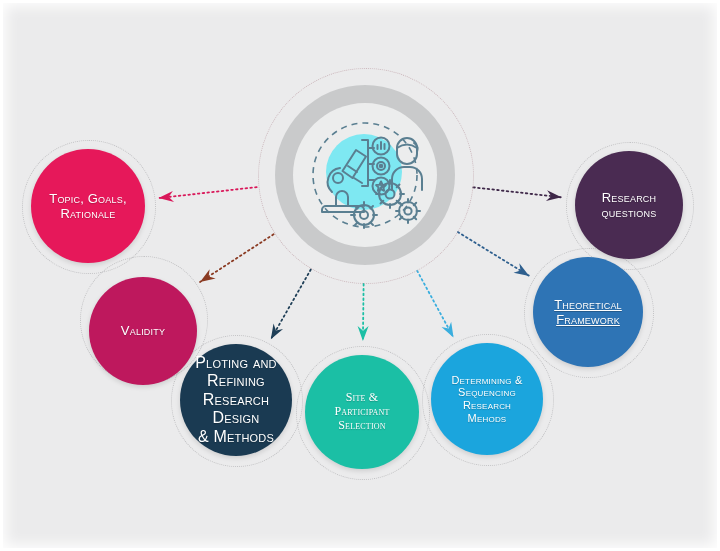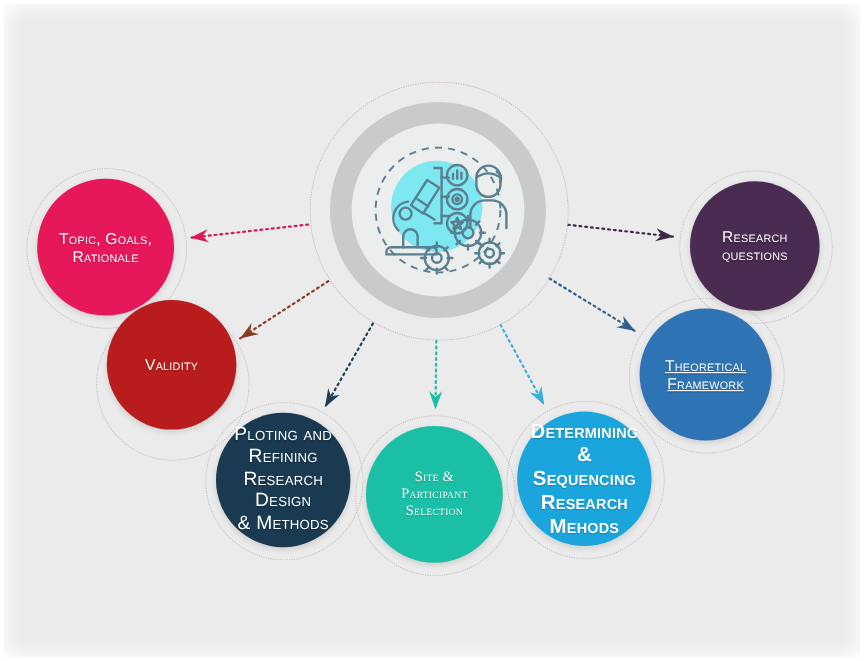--- a/index.html
+++ b/index.html
@@ -169,31 +169,31 @@
           </g>
         </g>
       </svg>
     </div>
   </div>
 
   <div id="nodes">
       <div class="node" style="left: 31px; top: 149px; width: 114px; height: 114px; background: rgb(230, 24, 90); z-index: 20;">
         <span class="lbl" style="font-size: 13px;">Topic, Goals,<br>Rationale</span>
       </div>
-      <div class="node" style="left: 89px; top: 250px; width: 108px; height: 108px; background: #b91c1c; z-index: 21; text-align: right;">
+      <div class="node" style="left: 89px; top: 277px; width: 108px; height: 108px; background: #be185d; z-index: 21; text-align: right;">
         <span class="lbl" style="font-size: 13px;">Validity</span>
       </div>
       <div class="node" style="left: 180px; top: 344px; width: 112px; height: 112px; background: rgb(26, 58, 82); z-index: 22;">
         <span class="lbl" style="font-size: 16px;">Ploting and<br>Refining<br>Research Design<br>&amp; Methods</span>
       </div>
       <div class="node" style="left: 305px; top: 355px; width: 114px; height: 114px; background: rgb(27, 191, 165); z-index: 23;">
         <span class="lbl" style="font-size: 12px; font-family: Liberation Serif, serif;">Site &amp;<br>Participant<br>Selection</span>
       </div>
       <div class="node" style="left: 431px; top: 343px; width: 112px; height: 112px; background: rgb(27, 165, 221); z-index: 24;">
-        <span class="lbl" style="font-size: 17px; font-weight: bold;">Determining &amp;<br>Sequencing<br>Research<br>Mehods</span>
+        <span class="lbl" style="font-size: 11px;">Determining &amp;<br>Sequencing<br>Research<br>Mehods</span>
       </div>
       <div class="node" style="left: 533px; top: 257px; width: 110px; height: 110px; background: rgb(46, 116, 181); z-index: 25;">
         <span class="lbl" style="font-size: 13px; text-decoration: underline;">Theoretical<br>Framework</span>
       </div>
       <div class="node" style="left: 575px; top: 151px; width: 108px; height: 108px; background: rgb(74, 43, 82); z-index: 26;">
         <span class="lbl" style="font-size: 13px;">Research<br>questions</span>
       </div>
     </div>
 
 </div>

